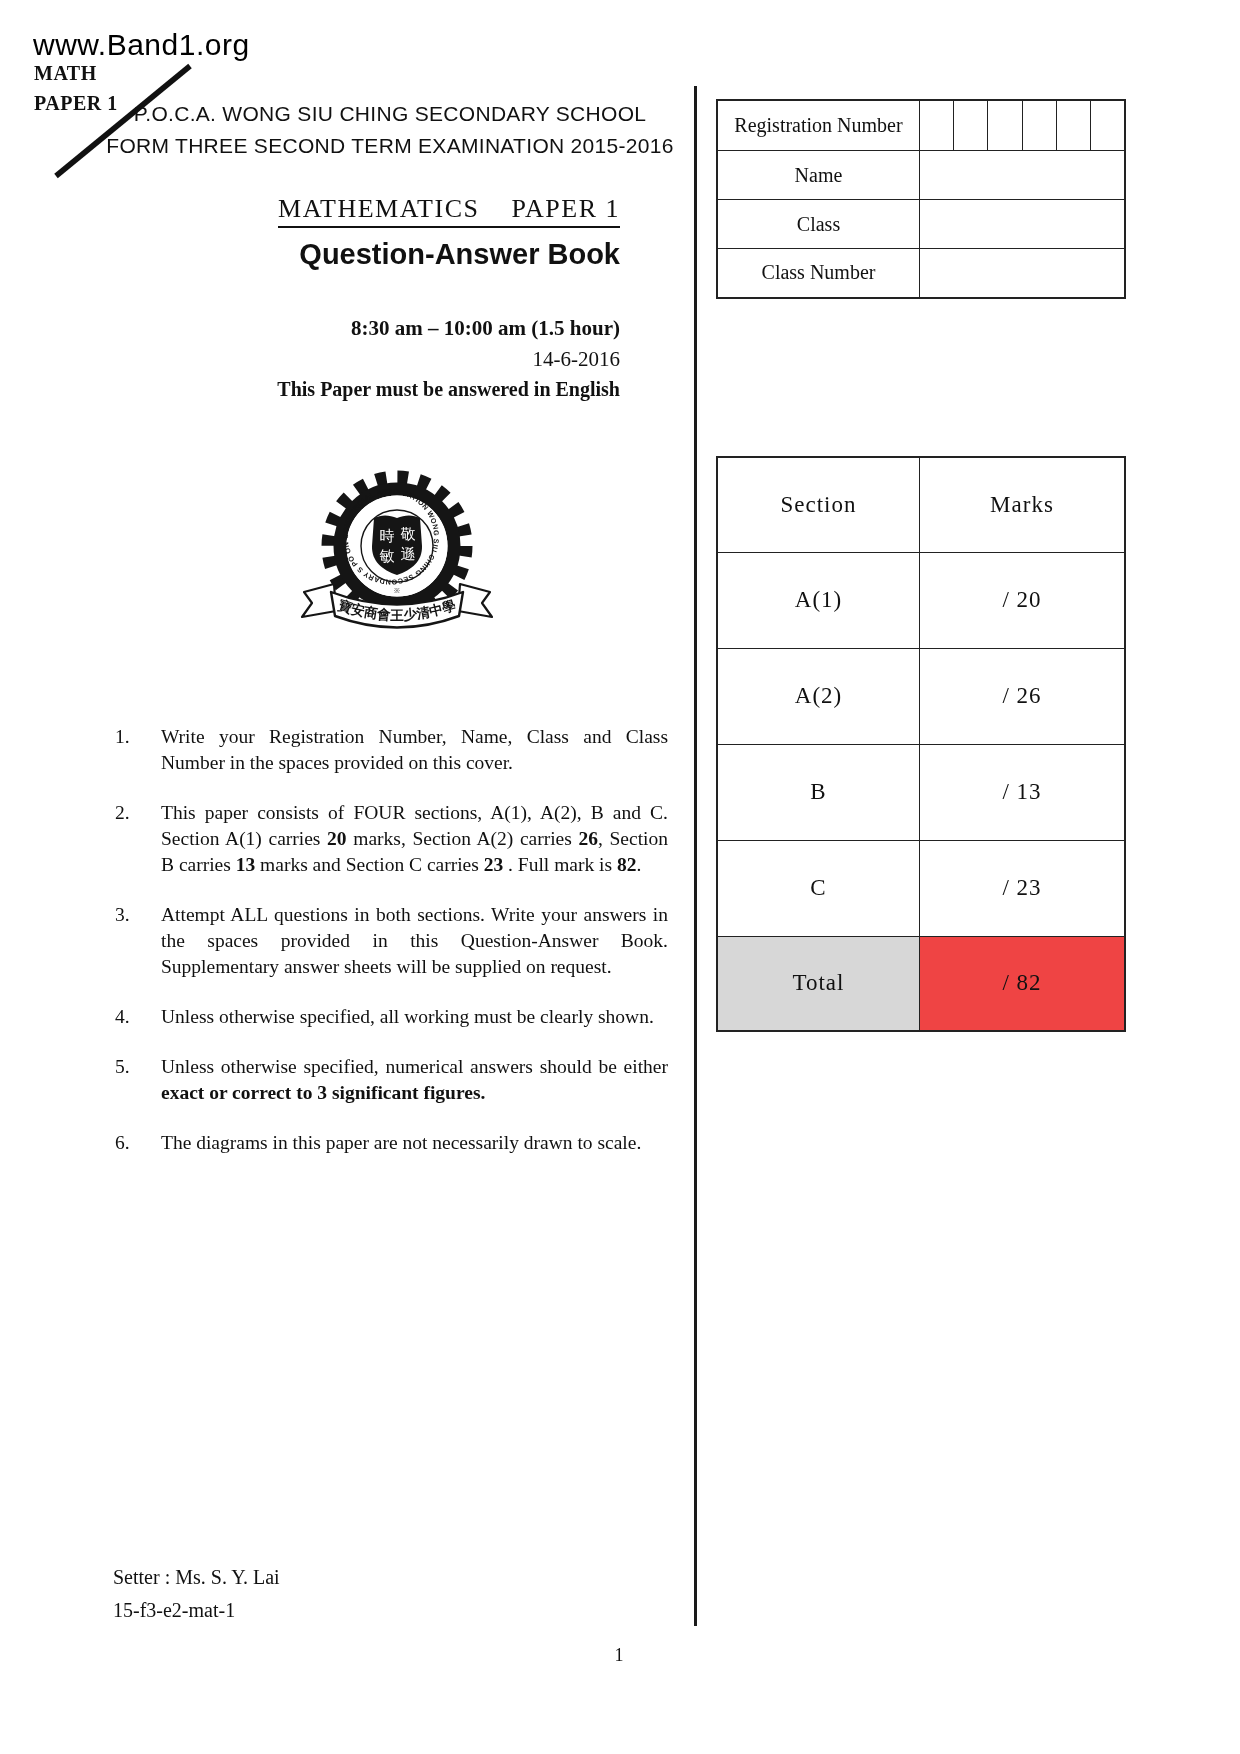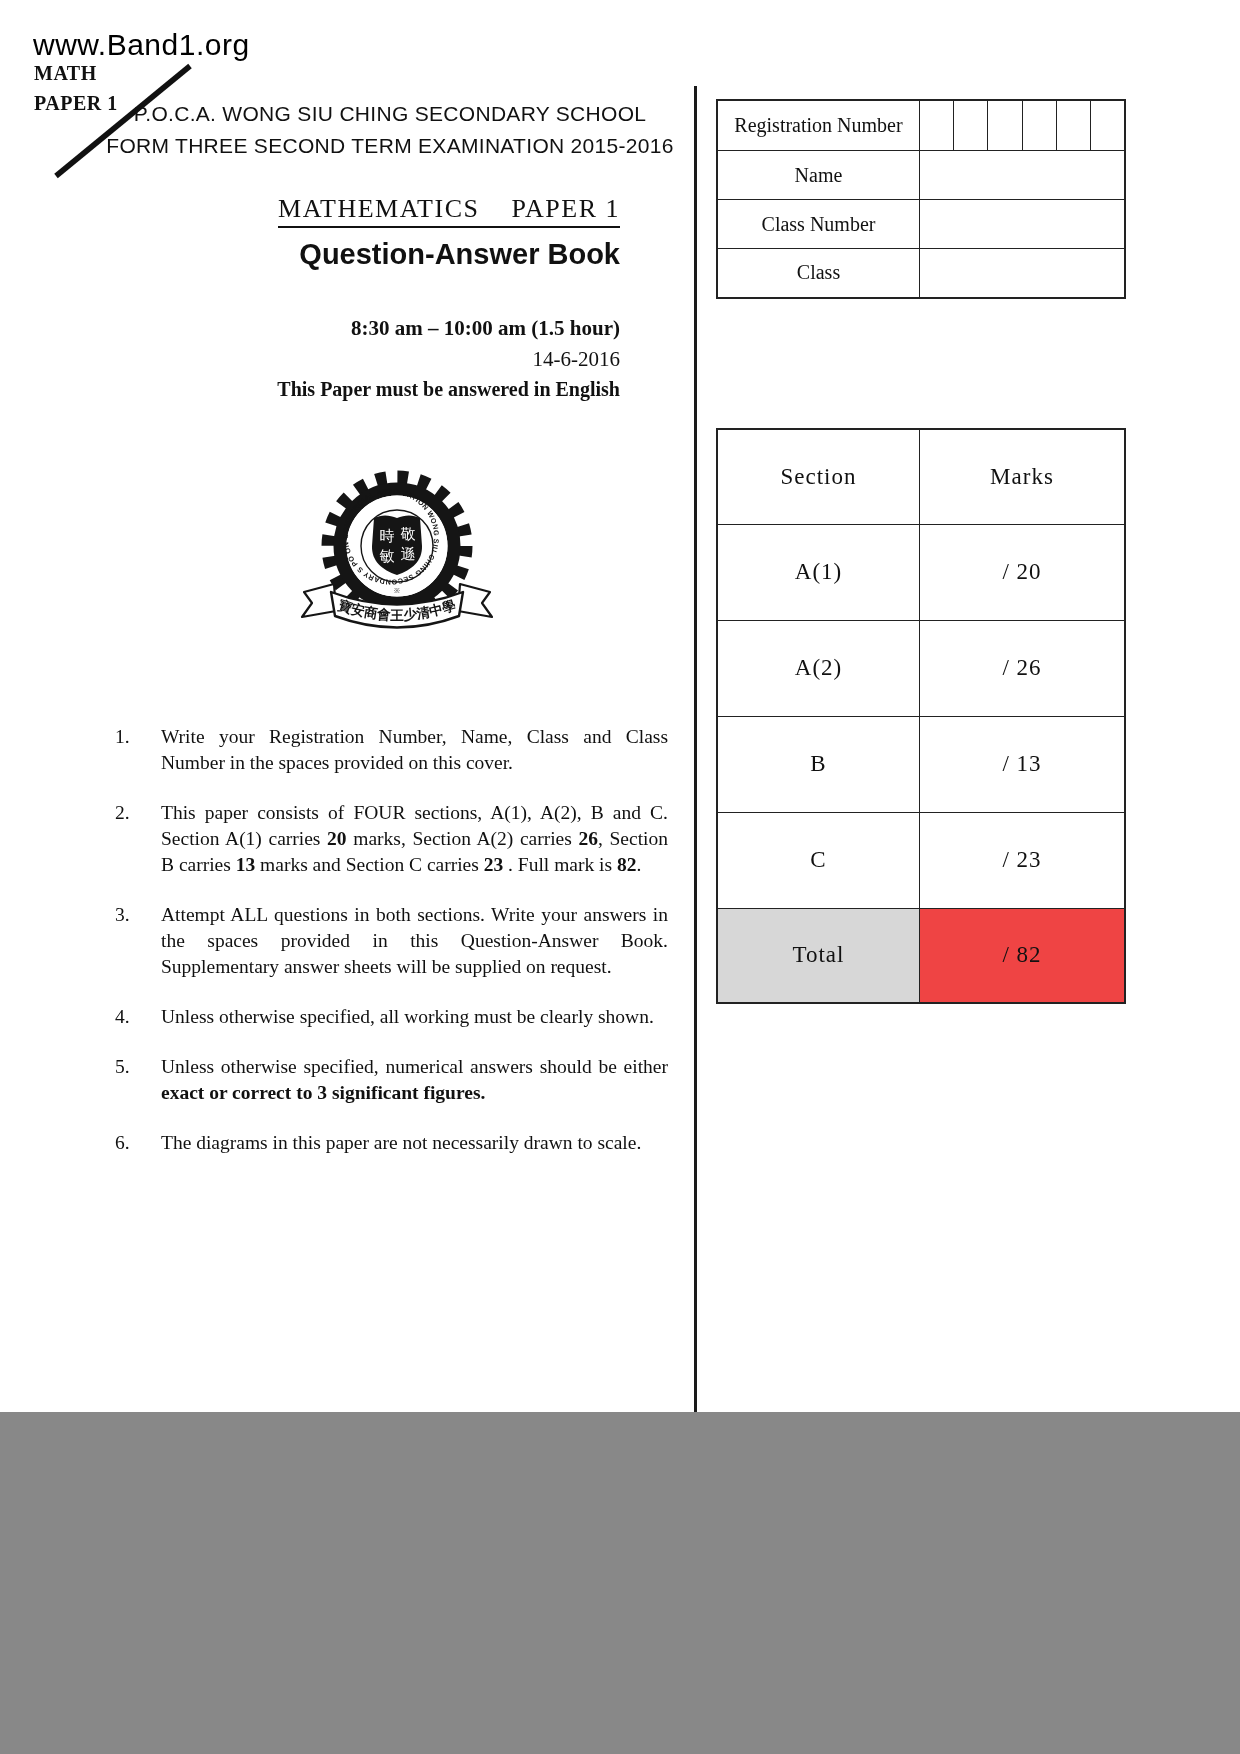--- a/index.html
+++ b/index.html
@@ -1,17 +1,17 @@
 <!DOCTYPE html>
 <html><head>
 <meta charset="utf-8">
 <style>
   html,body{margin:0;padding:0;background:#888;}
   .page{
-    position:relative;width:1240px;height:1412px;margin:0 auto;
+    position:relative;width:1240px;height:1754px;margin:0 auto;
     background:#ffffff;color:#111;overflow:hidden;
     font-family:"Liberation Serif",serif;
   }
   .abs{position:absolute;}
 
   
   .watermark{left:33px;top:28px;font-family:"Liberation Sans",sans-serif;
     font-size:30px;color:#000;letter-spacing:0.5px;}
   .corner-label{left:34px;font-weight:bold;font-size:20px;letter-spacing:0.5px;}
   .corner-math{top:62px;}
@@ -50,21 +50,21 @@
   .regtable td{border:1.6px solid #222;text-align:center;vertical-align:middle;
     font-size:20px;padding:0;}
   .regtable{border:2.2px solid #222;}
   .reg-label{width:201px;}
   .reg-value{width:204px;}
   .reg-row{height:49px;padding-left:12px;}
   .boxes{display:flex;height:49px;}
   .dbox{flex:1;}
   .dbox + .dbox{border-left:1.6px solid #222;}
 
-  .marktable{left:716px;top:428px;}
+  .marktable{left:716px;top:456px;}
   .marktable td{border:1.6px solid #222;text-align:center;vertical-align:middle;
     font-size:23px;letter-spacing:1px;padding:0;}
   .marktable{border:2.2px solid #222;}
   .mark-label{width:201px;}
   .mark-value{width:204px;}
   .mt-header{height:95px;}
   .mt-row{height:96px;margin-top:36px;}
   .mt-total{height:95px;}
 
   
@@ -164,25 +164,25 @@
           <div class="dbox"></div>
           <div class="dbox"></div>
         </div>
       </td>
     </tr>
     <tr class="reg-row">
       <td class="reg-label">Name</td>
       <td class="reg-value"></td>
     </tr>
     <tr class="reg-row">
+      <td class="reg-label">Class</td>
+      <td class="reg-value"></td>
+    </tr>
+    <tr class="reg-row">
       <td class="reg-label">Class Number</td>
-      <td class="reg-value"></td>
-    </tr>
-    <tr class="reg-row">
-      <td class="reg-label">Class</td>
       <td class="reg-value"></td>
     </tr>
   </tbody>
     </table>
 
   <table class="abs marktable">
     <tbody>
         <tr class="mt-header">
       <td class="mark-label">Section</td>
       <td class="mark-value">Marks</td>

